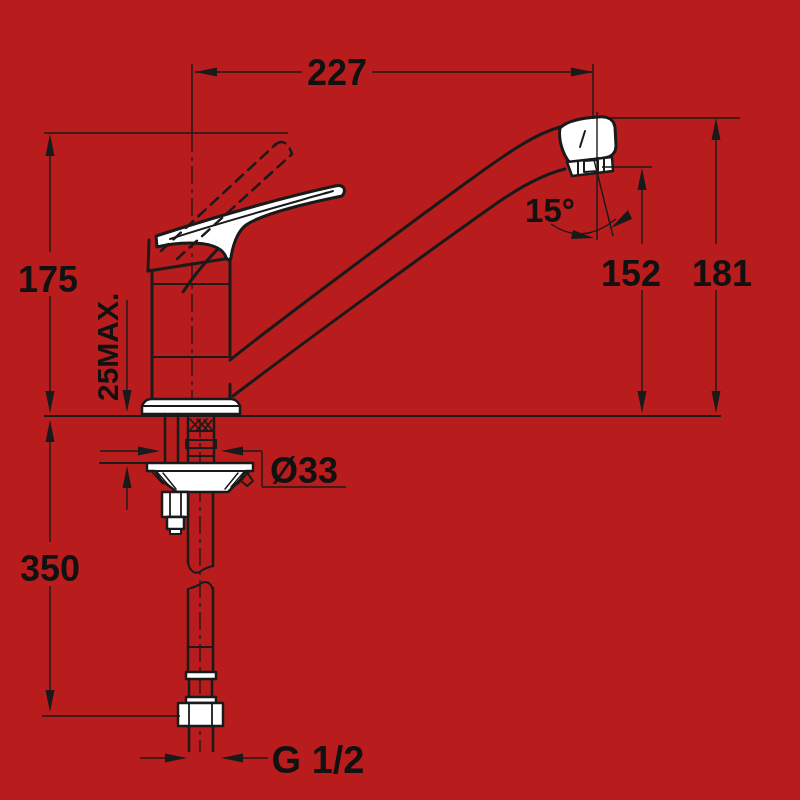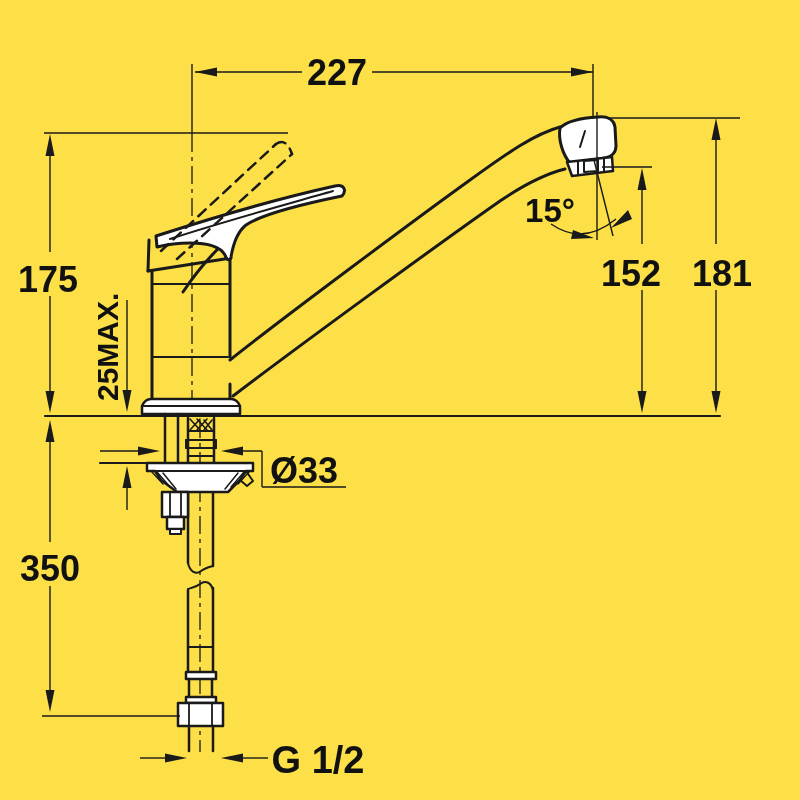--- a/index.html
+++ b/index.html
@@ -1,16 +1,16 @@
 <!DOCTYPE html>
 <html><head>
 <meta charset="utf-8">
 <style>
   html,body{margin:0;padding:0;background:#ffffff;}
-  .stage{position:relative;width:800px;height:800px;background:#fde047;overflow:hidden;}
+  .stage{position:relative;width:800px;height:800px;background:#b91c1c;overflow:hidden;}
   svg{position:absolute;inset:0;}
   .ln{stroke:#1a1a1a;fill:none;stroke-linecap:round;stroke-linejoin:round;}
   .w3{stroke-width:3;}
   .w25{stroke-width:2.5;}
   .w2{stroke-width:2;}
   .w16{stroke-width:1.6;}
   .thin{stroke-width:1.4;stroke-linecap:butt;}
   .cline{stroke-width:1.3;stroke-dasharray:18 5 4 5;stroke-linecap:butt;}
   .dashlever{stroke-width:2.5;stroke-dasharray:10 7;}
   .whitefill{fill:#ffffff;}

